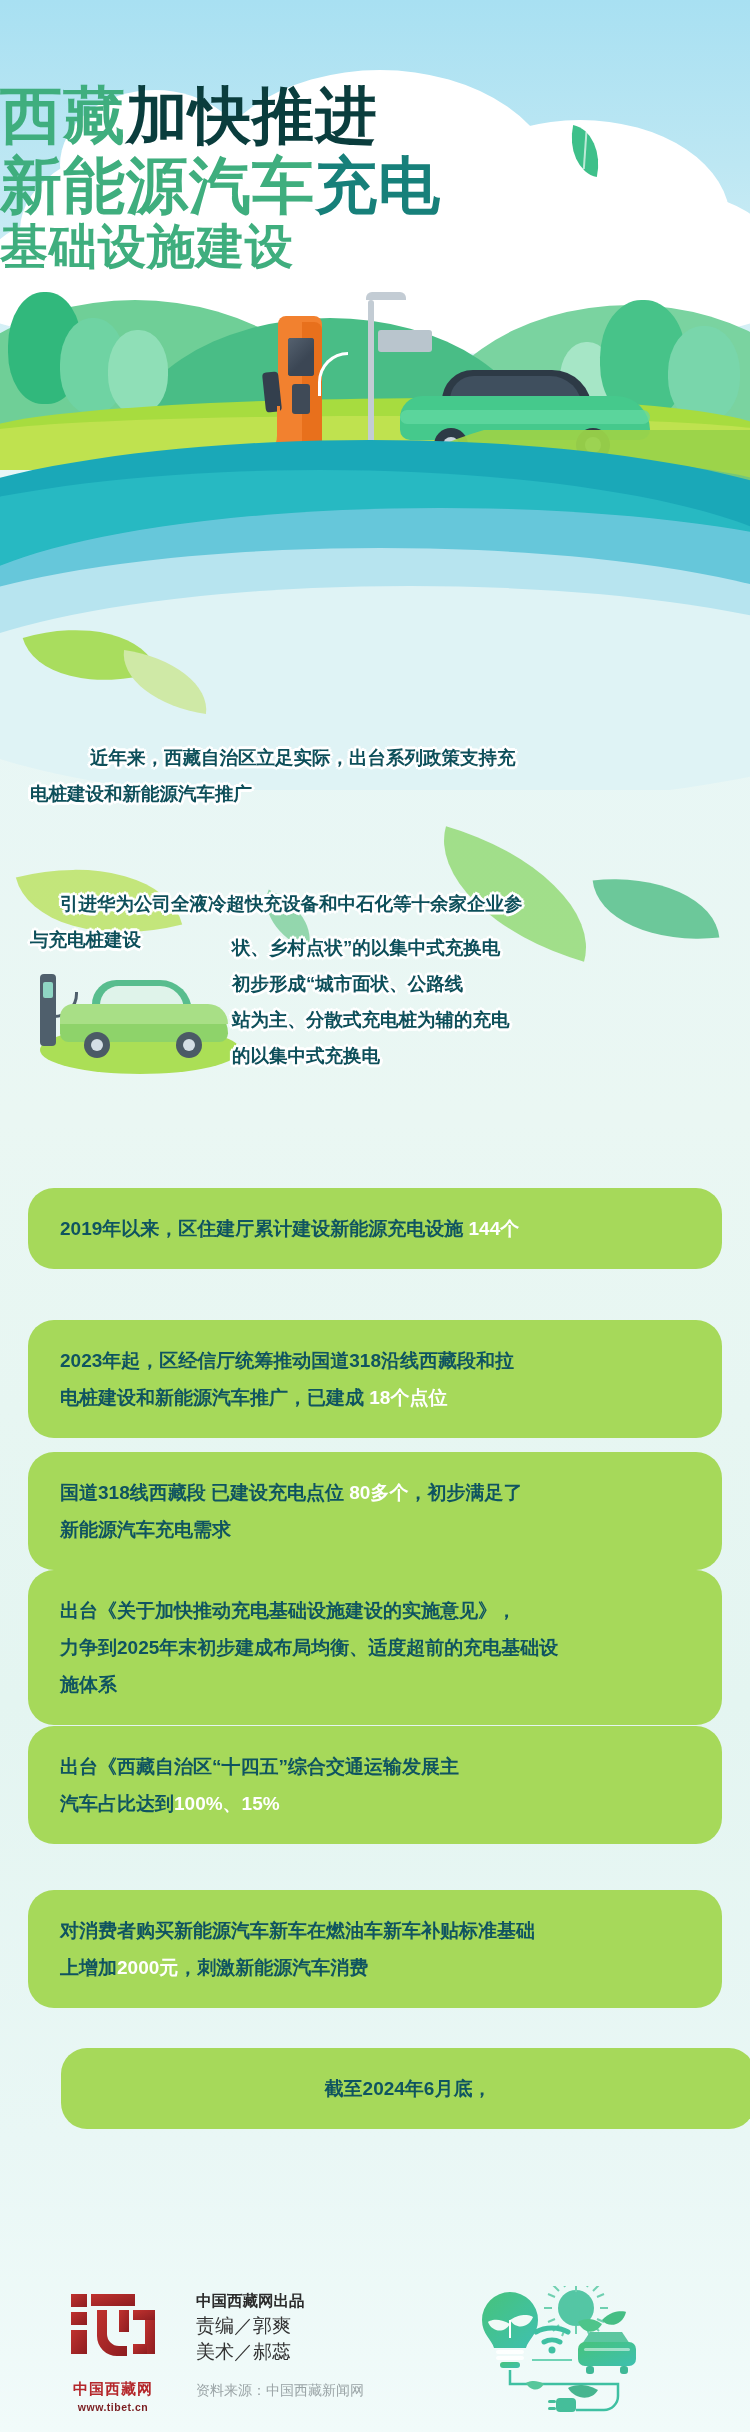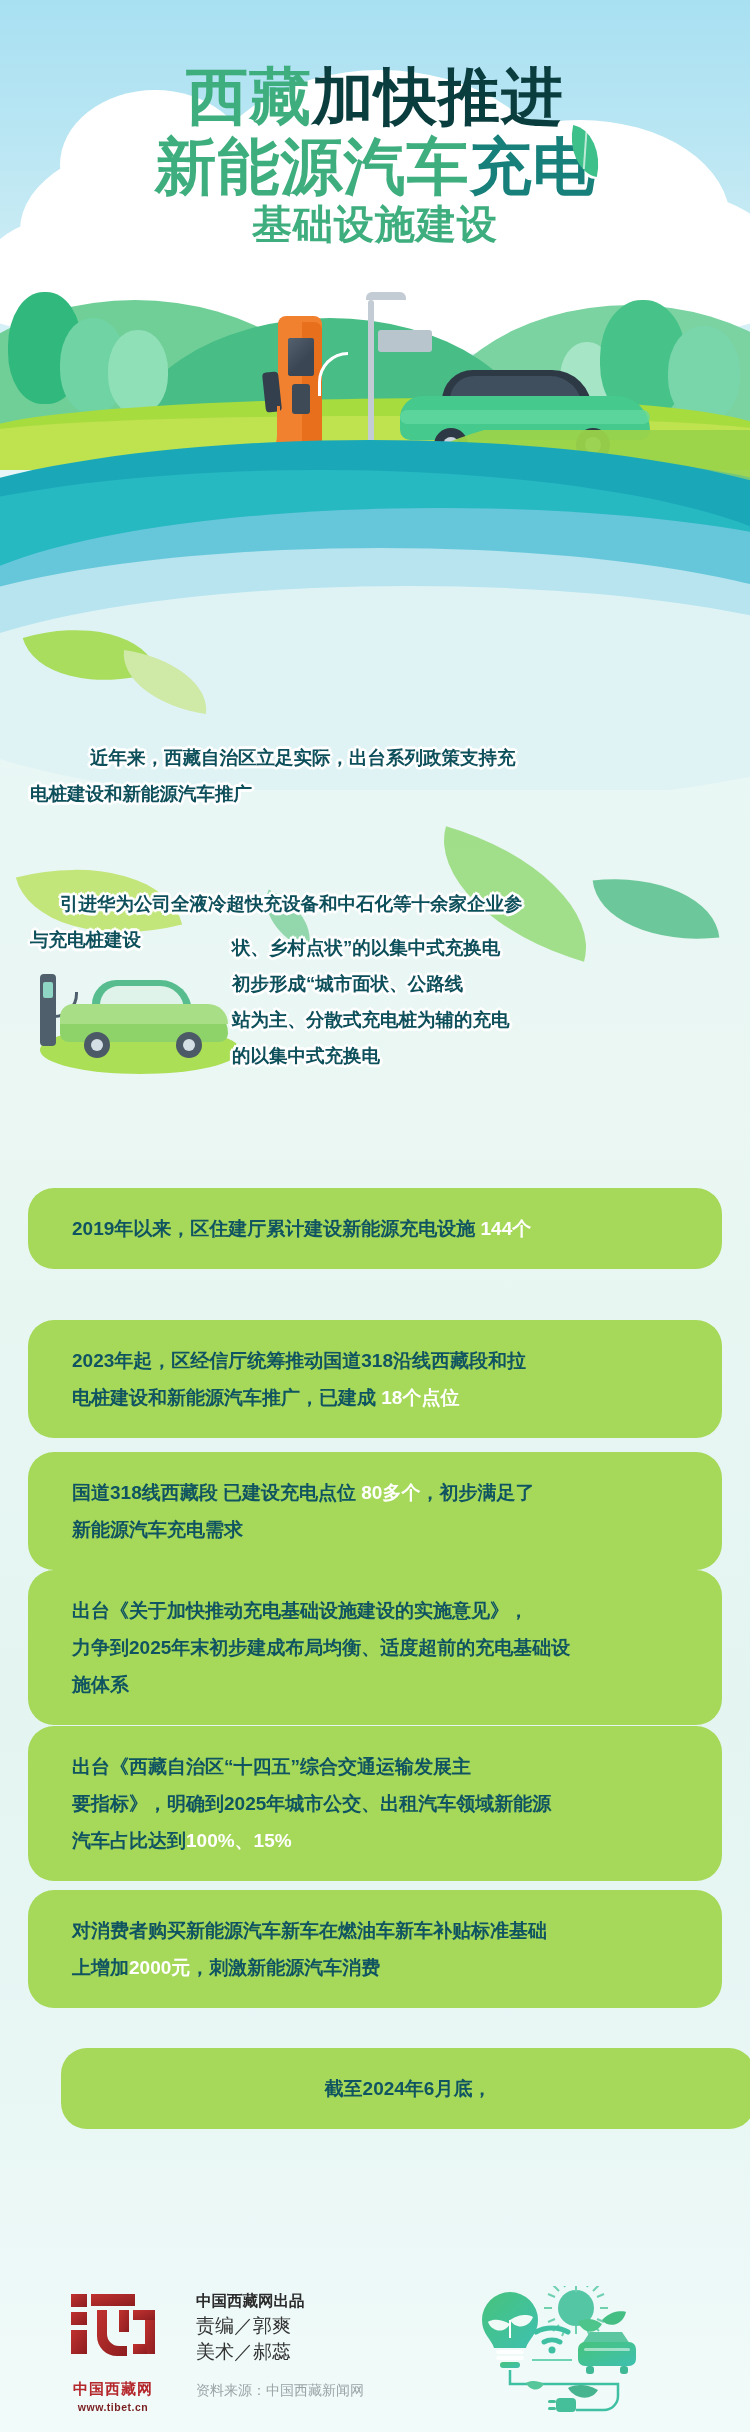--- a/index.html
+++ b/index.html
@@ -12,25 +12,25 @@
   .poster { position:relative; width:750px; height:2432px;
     background:linear-gradient(180deg,#bfe8f4 0%,#cfeef6 6%,#ddf3f7 12%,#e7f6f6 20%,#eaf7f3 46%,#e4f5f1 70%,#e9f7f5 88%,#f1fbfa 100%);
     overflow:hidden; }
 
   
   .hero { position:absolute; left:0; top:0; width:750px; height:470px; overflow:hidden; }
   .sky { position:absolute; inset:0; background:linear-gradient(180deg,#a8e0f2 0%,#bde7f3 35%,#d3eff6 65%,#dff3f3 100%); }
   .cloudwrap { position:absolute; left:-40px; top:30px; width:830px; height:300px; }
   .cloudwrap i { position:absolute; display:block; background:#fff; border-radius:50%; }
 
-  .title { position:absolute; left:0; top:64px; width:750px; text-align:center; z-index:6; }
+  .title { position:absolute; left:0; top:83px; width:750px; text-align:left; z-index:6; }
   .tline { font-weight:bold; letter-spacing:1px; line-height:1.06; white-space:nowrap; }
   .t1 { font-size:62px; }
   .t2 { font-size:62px; margin-top:4px; }
-  .t3 { font-size:40px; margin-top:4px; }
+  .t3 { font-size:48px; margin-top:4px; }
   .c-lgt { color:#3fae7e; }
   .c-mid { color:#17807a; }
   .c-dp  { color:#0a3d3d; }
   .leaf-acc { position:absolute; right:148px; top:128px; width:34px; height:46px;
      background:#3ec08a; border-radius:0 100% 0 100%; transform:rotate(12deg); z-index:7; }
   .leaf-acc:after { content:""; position:absolute; left:48%; top:8%; width:2px; height:80%;
      background:rgba(255,255,255,.65); transform:rotate(-8deg); }
 
   
   .hill { position:absolute; border-radius:50% 50% 0 0 / 100% 100% 0 0; }
@@ -116,21 +116,21 @@
   .c2-gl{ position:absolute; left:64px; top:34px; width:84px; height:24px; background:#dff3ea; border-radius:22px 28px 0 0; }
   .c2-w { position:absolute; top:80px; width:26px; height:26px; background:#4b5a66; border-radius:50%; }
   .c2-w:after{content:"";position:absolute;left:7px;top:7px;width:12px;height:12px;background:#d4dee5;border-radius:50%;}
   .c2w1{ left:48px;} .c2w2{ left:140px;}
   .post { position:absolute; left:4px; top:22px; width:16px; height:72px; background:#4f5f6c; border-radius:4px; }
   .post:before{content:"";position:absolute;left:3px;top:8px;width:10px;height:16px;background:#8fd6c4;border-radius:2px;}
   .pcable{position:absolute;left:16px;top:40px;width:26px;height:26px;border:3px solid #4f5f6c;border-top:none;border-left:none;border-radius:0 0 24px 0;}
 
   
   .box { position:absolute; left:28px; width:694px; background:#a6d95a;
-     border-radius:26px; z-index:9; padding:22px 44px; }
+     border-radius:26px; z-index:9; padding:22px 32px; }
   .box p { color:#0f5460; font-weight:bold; font-size:19px; line-height:37px; }
   .box .hi { color:#ffffff; }
   .box.center p { text-align:center; }
 
   
   .footer { position:absolute; left:0; top:2282px; width:750px; height:150px; z-index:9; }
   .logo { position:absolute; left:58px; top:8px; width:110px; height:112px; text-align:center; }
   .logo-mark { width:92px; height:70px; margin:0 auto; position:relative; }
   .logo-mark svg { display:block; }
   .logo-cn { font-size:15px; color:#b4272b; letter-spacing:1px; font-weight:bold; margin-top:20px;}
@@ -266,21 +266,20 @@
         <p><span>国道318线西藏段 已建设充电点位 </span><span class="hi">80多个</span><span>，初步满足了</span></p>
         <p><span>新能源汽车充电需求</span></p>
       </div>
       <div class="box" style="top: 1570px;">
         <p><span>出台《关于加快推动充电基础设施建设的实施意见》，</span></p>
         <p><span>力争到2025年末初步建成布局均衡、适度超前的充电基础设</span></p>
         <p><span>施体系</span></p>
       </div>
       <div class="box" style="top: 1726px;">
         <p><span>出台《西藏自治区“十四五”综合交通运输发展主</span></p>
-        <p><span>要指标》，明确到2025年城市公交、出租汽车领域新能源</span></p>
         <p><span>汽车占比达到</span><span class="hi">100%、15%</span></p>
       </div>
       <div class="box" style="top: 1890px;">
         <p><span>对消费者购买新能源汽车新车在燃油车新车补贴标准基础</span></p>
         <p><span>上增加</span><span class="hi">2000元</span><span>，刺激新能源汽车消费</span></p>
       </div>
       <div class="box center" style="top: 2048px; margin-left: 33px;">
         <p><span>截至2024年6月底，</span></p>
       </div>
     </div>

